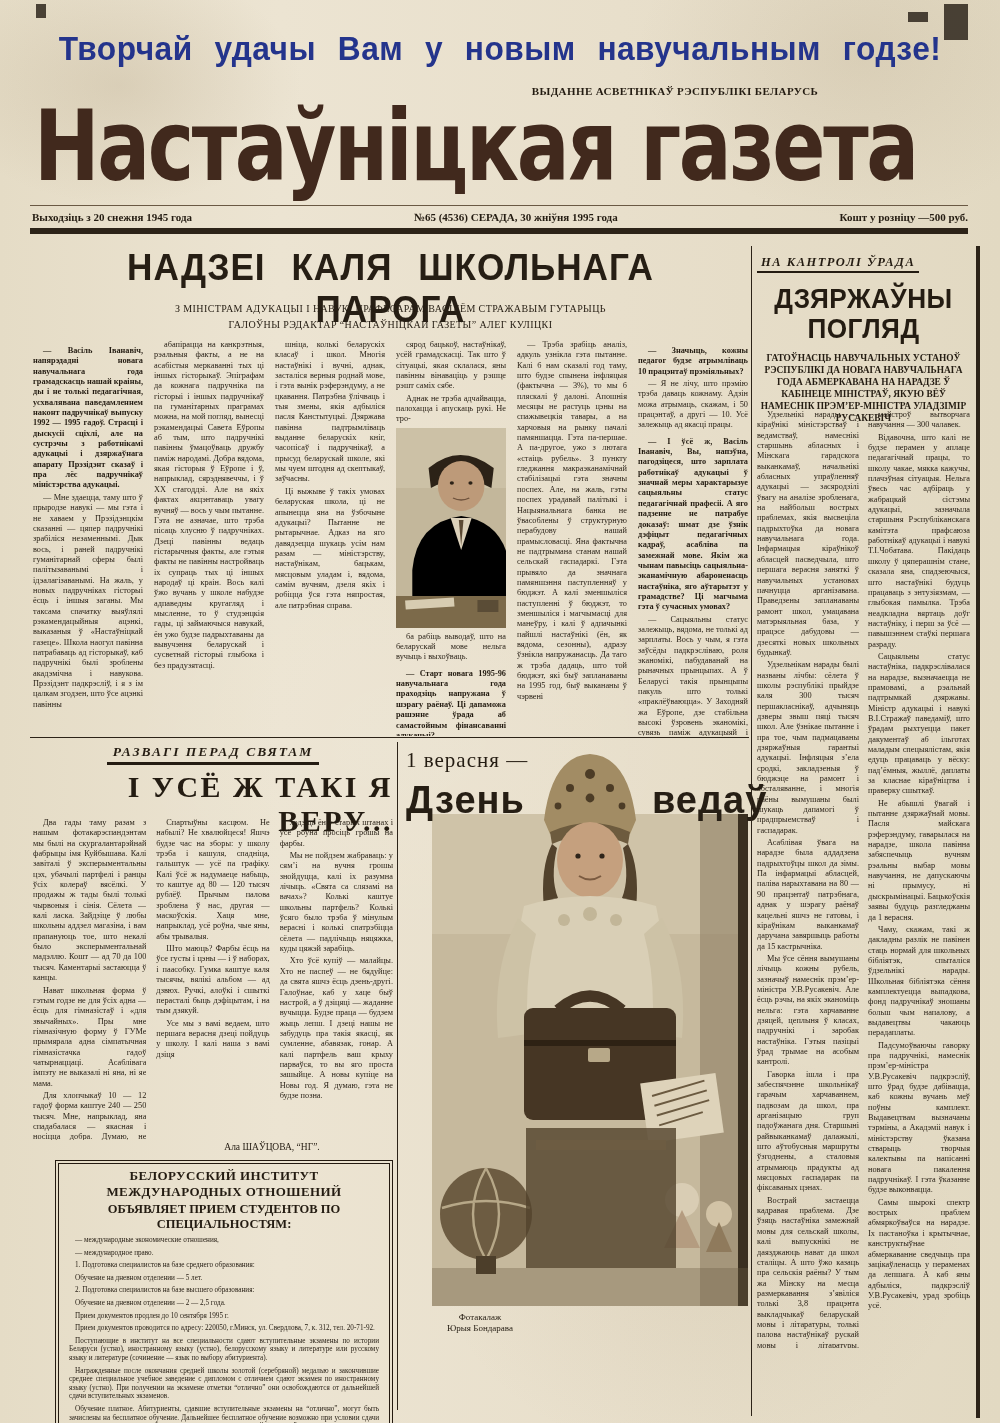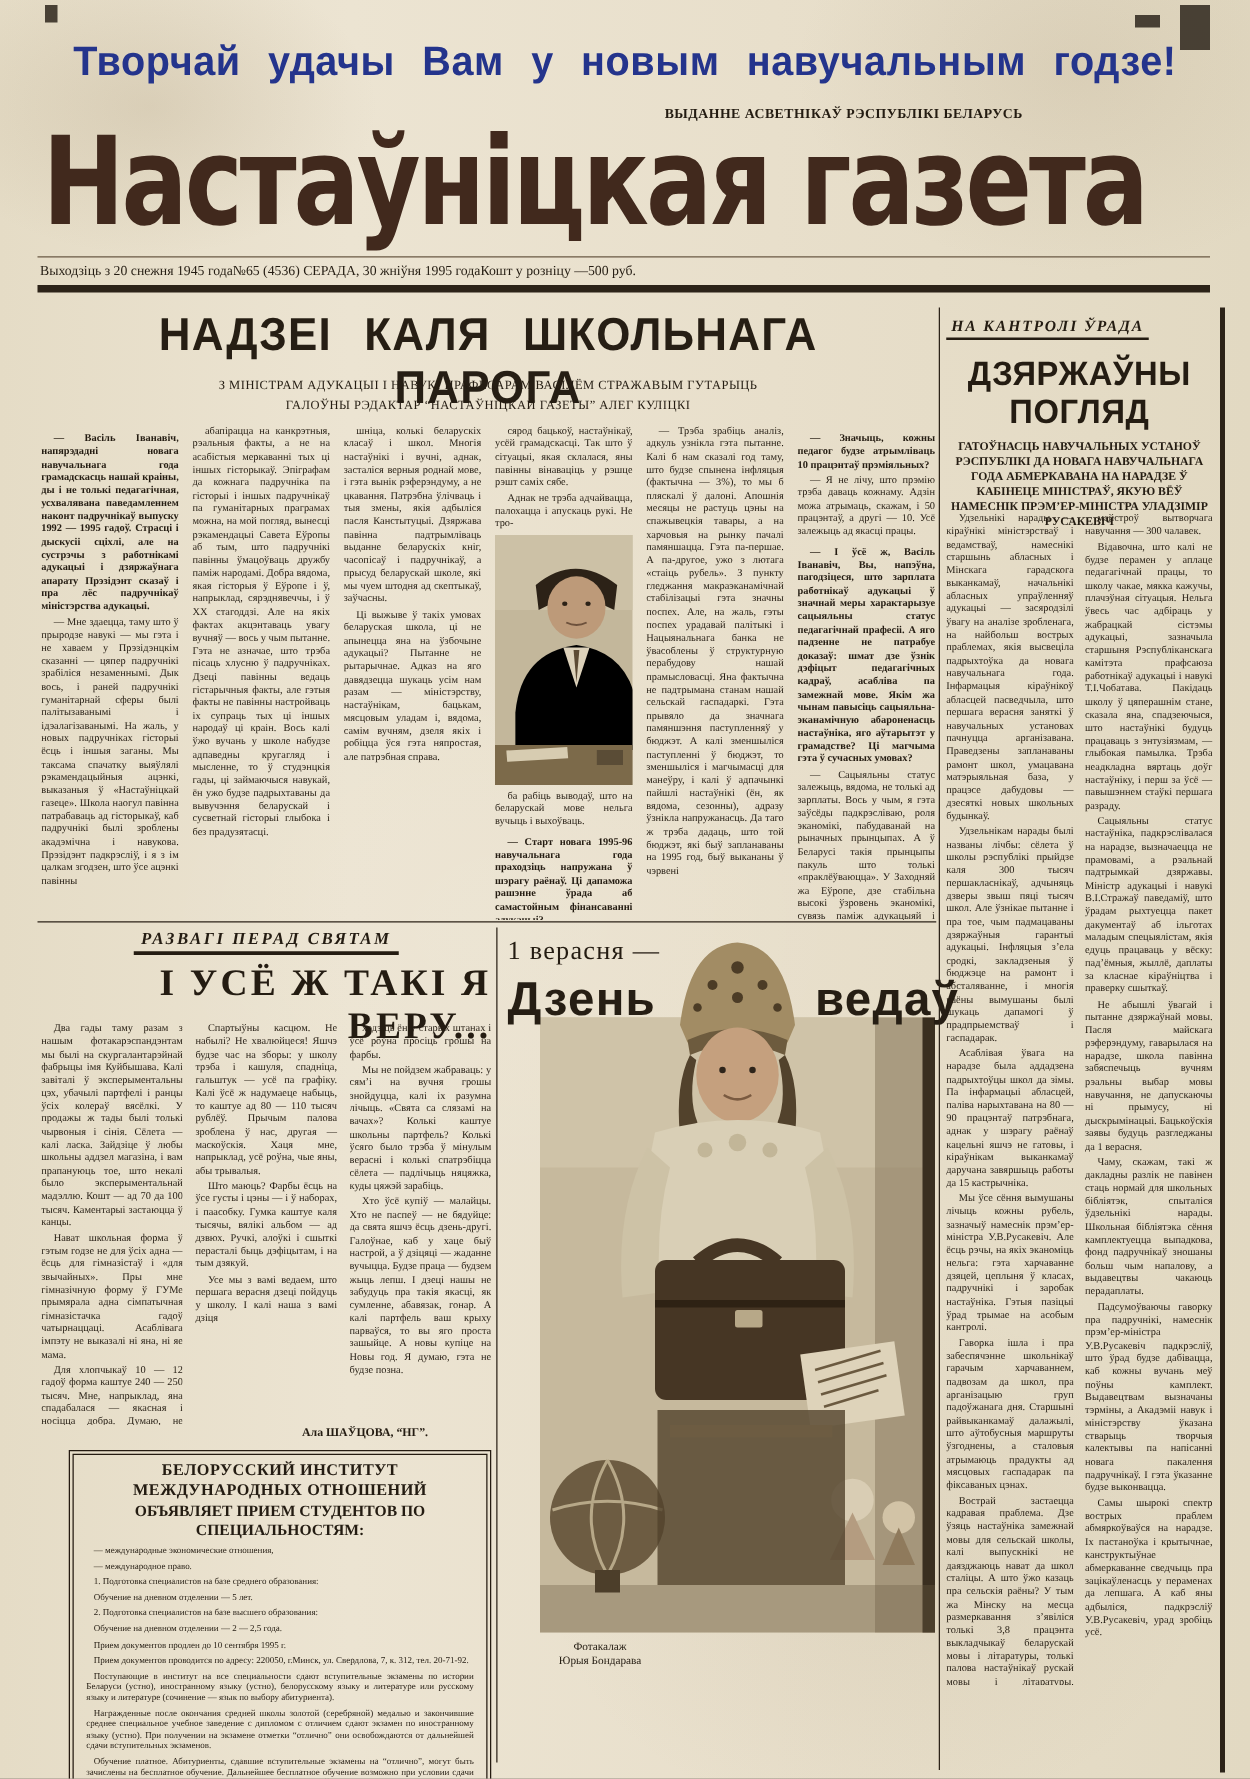--- a/index.html
+++ b/index.html
@@ -16,22 +16,22 @@
   
   .banner{top:30px;left:30px;width:940px;text-align:center;
     font-family:"Liberation Sans",sans-serif;font-weight:bold;font-size:33px;
     color:#24348c;letter-spacing:.5px;word-spacing:13px;transform:scaleX(.96);}
   .publisher{top:85px;left:480px;width:390px;text-align:center;font-weight:bold;
     font-size:11px;letter-spacing:.4px;}
   .masthead{top:94px;left:34px;white-space:nowrap;font-family:"DejaVu Sans",sans-serif;
     font-weight:bold;font-size:98px;line-height:104px;color:#41291d;letter-spacing:-3px;
     transform:scaleX(.80);transform-origin:left center;}
   .mast-hair{top:205px;left:30px;width:938px;height:1px;background:#6a594а;background:#6a5944;}
-  .dateline{top:211px;left:32px;width:936px;display:flex;justify-content:flex-start;
-    font-size:11px;font-weight:normal;}
+  .dateline{top:211px;left:32px;width:936px;display:flex;justify-content:space-between;
+    font-size:11px;font-weight:bold;}
   .bigbar{top:228px;left:30px;width:938px;height:6px;}
   
   .lead-hl{top:247px;left:33px;width:715px;text-align:center;
     font-family:"Liberation Sans",sans-serif;font-weight:bold;font-size:37px;
     letter-spacing:1px;word-spacing:16px;color:#261e14;transform:scaleX(.95);}
   .lead-sub{top:301px;left:53px;width:675px;text-align:center;font-weight:normal;
     font-size:10px;line-height:15.5px;letter-spacing:.4px;}
   .lead-cols{top:340px;left:33px;width:715px;height:396px;display:flex;gap:11px;overflow:hidden;}
   .col{flex:1 1 0;overflow:hidden;}
   .col p, .adbody p{margin:0 0 2px;text-indent:10px;text-align:justify;}
@@ -39,21 +39,21 @@
   .col p.b{font-weight:bold;margin-top:6px;}
   .minister-photo{width:calc(100% + 18px);height:200px;margin:3px -18px 4px 0;}
   .hr-mid{top:737px;left:30px;width:719px;height:1px;}
   
   .ref-kicker-wrap{top:742px;left:33px;width:360px;text-align:center;}
   .kicker{display:inline-block;font-style:italic;font-weight:bold;font-size:13.5px;
     letter-spacing:2px;border-bottom:3.5px solid #241c12;padding:0 6px 2px;}
   .ref-hl{top:770px;left:33px;width:360px;text-align:right;font-weight:bold;
     font-size:30px;letter-spacing:2.5px;}
   .ref-cols{top:818px;left:33px;width:360px;height:322px;display:flex;gap:10px;overflow:hidden;}
-  .byline{top:1142px;left:187px;width:210px;text-align:center;font-weight:bold;font-size:9.5px;}
+  .byline{top:1142px;left:167px;width:210px;text-align:center;font-weight:normal;font-size:9.5px;}
   .vrule-mid{left:397px;top:742px;width:1px;height:668px;}
   
   .adbox{top:1160px;left:55px;width:338px;height:288px;border:1.5px solid #241a10;
     padding:7px 9px;overflow:hidden;box-sizing:border-box;}
   .adbox::before{content:"";position:absolute;inset:2px;border:1.5px solid #241a10;pointer-events:none;}
   .ad-t1{text-align:center;font-weight:bold;font-size:13px;letter-spacing:.4px;}
   .ad-t2{text-align:center;font-weight:bold;font-size:12.5px;margin:2px 0 4px;}
   .adbody p{font-size:7.2px;line-height:8.6px;text-indent:6px;margin:4px;}
   
   .feat-kicker{top:748px;left:406px;font-size:21px;letter-spacing:1px;}
@@ -172,21 +172,21 @@
   <div class="abs ref-hl">І УСЁ Ж ТАКІ Я ВЕРУ...</div>
   <div class="abs ref-cols smalltext">
     <div class="col">
 
     <p class="para">Два гады таму разам з нашым фотакарэспандэнтам мы былі на скургалантарэйнай фабрыцы імя Куйбышава. Калі завіталі ў эксперыментальны цэх, убачылі партфелі і ранцы ўсіх колераў вясёлкі. У продажы ж тады былі толькі чырвоныя і сінія. Сёлета — калі ласка. Зайдзіце ў любы школьны аддзел магазіна, і вам прапануюць тое, што некалі было эксперыментальнай мадэллю. Кошт — ад 70 да 100 тысяч. Каментарыі застаюцца ў канцы.</p>
         <p class="para">Нават школьная форма ў гэтым годзе не для ўсіх адна — ёсць для гімназістаў і «для звычайных». Пры мне гімназічную форму ў ГУМе прымярала адна сімпатычная гімназістачка гадоў чатырнаццаці. Асаблівага імпэту не выказалі ні яна, ні яе мама.</p>
         <p class="para">Для хлопчыкаў 10 — 12 гадоў форма каштуе 240 — 250 тысяч. Мне, напрыклад, яна спадабалася — якасная і носіцца добра. Думаю, не пашкодзіць.</p>
       </div>
     <div class="col">
 
-    <p class="para">Спартыўны касцюм. Не набылі? Не хвалюйцеся! Яшчэ будзе час на зборы: у школу трэба і кашуля, спадніца, гальштук — усё па графіку. Калі ўсё ж надумаеце набыць, то каштуе ад 80 — 110 тысяч рублёў. Прычым палова зроблена ў нас, другая — маскоўскія. Хаця мне, напрыклад, усё роўна, чые яны, абы трывалыя.</p>
+    <p class="para">Спартыўны касцюм. Не набылі? Не хвалюйцеся! Яшчэ будзе час на зборы: у школу трэба і кашуля, спадніца, гальштук — усё па графіку. Калі ўсё ж надумаеце набыць, то каштуе ад 80 — 120 тысяч рублёў. Прычым палова зроблена ў нас, другая — маскоўскія. Хаця мне, напрыклад, усё роўна, чые яны, абы трывалыя.</p>
         <p class="para">Што маюць? Фарбы ёсць на ўсе густы і цэны — і ў наборах, і паасобку. Гумка каштуе каля тысячы, вялікі альбом — ад дзвюх. Ручкі, алоўкі і сшыткі перасталі быць дэфіцытам, і на тым дзякуй.</p>
         <p class="para">Усе мы з вамі ведаем, што першага верасня дзеці пойдуць у школу. І калі наша з вамі дзіця</p>
       </div>
     <div class="col">
 
     <p class="para">ходзіць ён у старых штанах і ўсё роўна просіць грошы на фарбы.</p>
         <p class="para">Мы не пойдзем жабраваць: у сям’і на вучня грошы знойдуцца, калі іх разумна лічыць. «Свята са слязамі на вачах»? Колькі каштуе школьны партфель? Колькі ўсяго было трэба ў мінулым верасні і колькі спатрэбіцца сёлета — падлічыць няцяжка, куды цяжэй зарабіць.</p>
         <p class="para">Хто ўсё купіў — малайцы. Хто не паспеў — не бядуйце: да свята яшчэ ёсць дзень-другі. Галоўнае, каб у хаце быў настрой, а ў дзіцяці — жаданне вучыцца. Будзе праца — будзем жыць лепш. І дзеці нашы не забудуць пра такія якасці, як сумленне, абавязак, гонар. А калі партфель ваш крыху парваўся, то вы яго проста зашыйце. А новы купіце на Новы год. Я думаю, гэта не будзе позна.</p>
       </div>
   </div>

